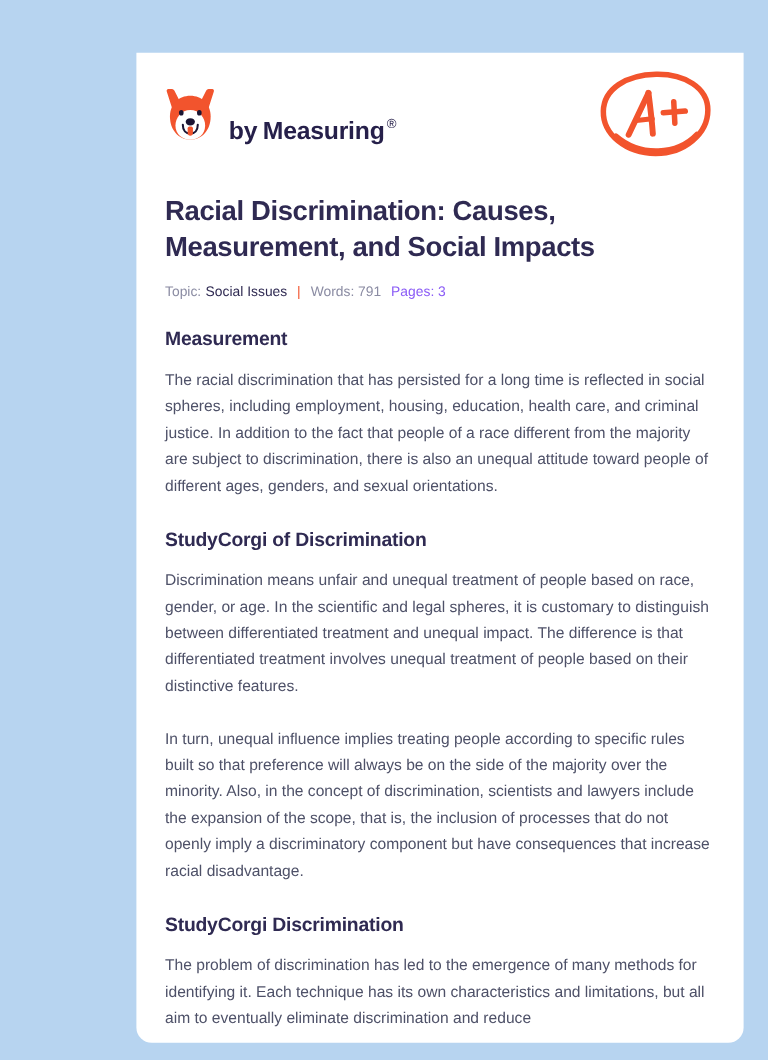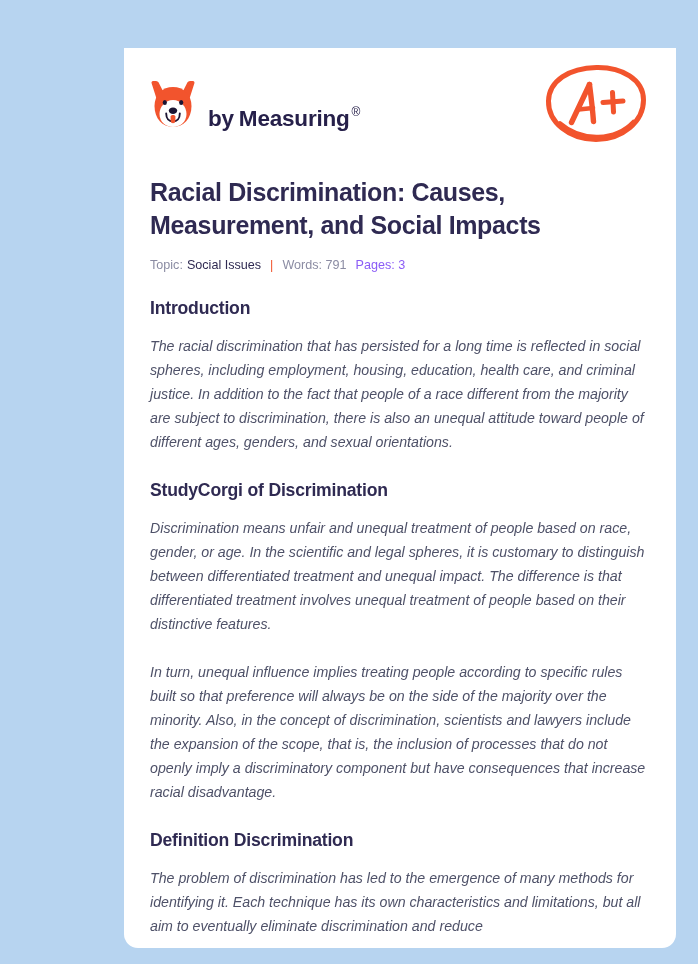--- a/index.html
+++ b/index.html
@@ -128,21 +128,20 @@
     margin: 0 0 14px 0;
   }
 
   .section-block + .section-block { margin-top: 26px; }
 
   .paragraph {
     color: #4e5168;
     font-size: 14.2px;
     line-height: 24px;
     margin: 0 0 0 0;
-    font-style: italic;
   }
   .paragraph + .paragraph { margin-top: 24px; }
 </style>
 </head>
 <body>
 
 <div class="page-sheet">
   <div class="page-inner">
 
     <div class="doc-header">
@@ -197,30 +196,30 @@
       <span class="meta-label">Topic:</span>
       <span class="meta-topic">Social Issues</span>
       <span class="meta-sep">|</span>
       <span class="meta-words">Words: 791</span>
       <span class="meta-pages">Pages: 3</span>
     </div>
 
     <div class="doc-body">
 
       <div class="section-block">
-        <h2 class="section-heading">Introduction</h2>
+        <h2 class="section-heading">Measurement</h2>
         <p class="paragraph">The racial discrimination that has persisted for a long time is reflected in social spheres, including employment, housing, education, health care, and criminal justice. In addition to the fact that people of a race different from the majority are subject to discrimination, there is also an unequal attitude toward people of different ages, genders, and sexual orientations.</p>
       </div>
 
       <div class="section-block">
         <h2 class="section-heading">StudyCorgi of Discrimination</h2>
         <p class="paragraph">Discrimination means unfair and unequal treatment of people based on race, gender, or age. In the scientific and legal spheres, it is customary to distinguish between differentiated treatment and unequal impact. The difference is that differentiated treatment involves unequal treatment of people based on their distinctive features.</p>
         <p class="paragraph">In turn, unequal influence implies treating people according to specific rules built so that preference will always be on the side of the majority over the minority. Also, in the concept of discrimination, scientists and lawyers include the expansion of the scope, that is, the inclusion of processes that do not openly imply a discriminatory component but have consequences that increase racial disadvantage.</p>
       </div>
 
       <div class="section-block">
-        <h2 class="section-heading">Definition Discrimination</h2>
+        <h2 class="section-heading">StudyCorgi Discrimination</h2>
         <p class="paragraph">The problem of discrimination has led to the emergence of many methods for identifying it. Each technique has its own characteristics and limitations, but all aim to eventually eliminate discrimination and reduce</p>
       </div>
 
     </div>
   </div>
 </div>
 
 </body></html>

